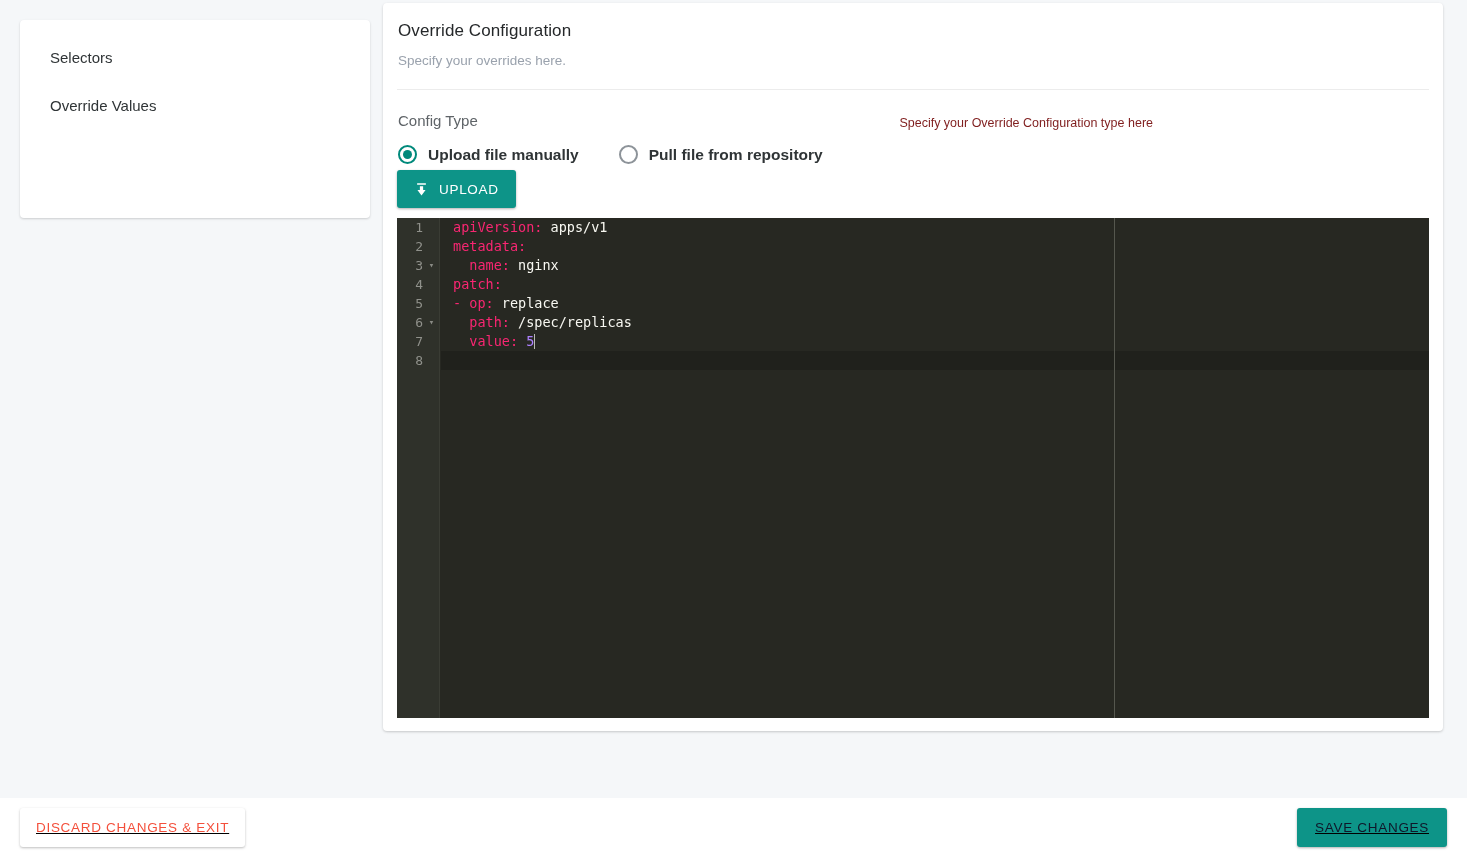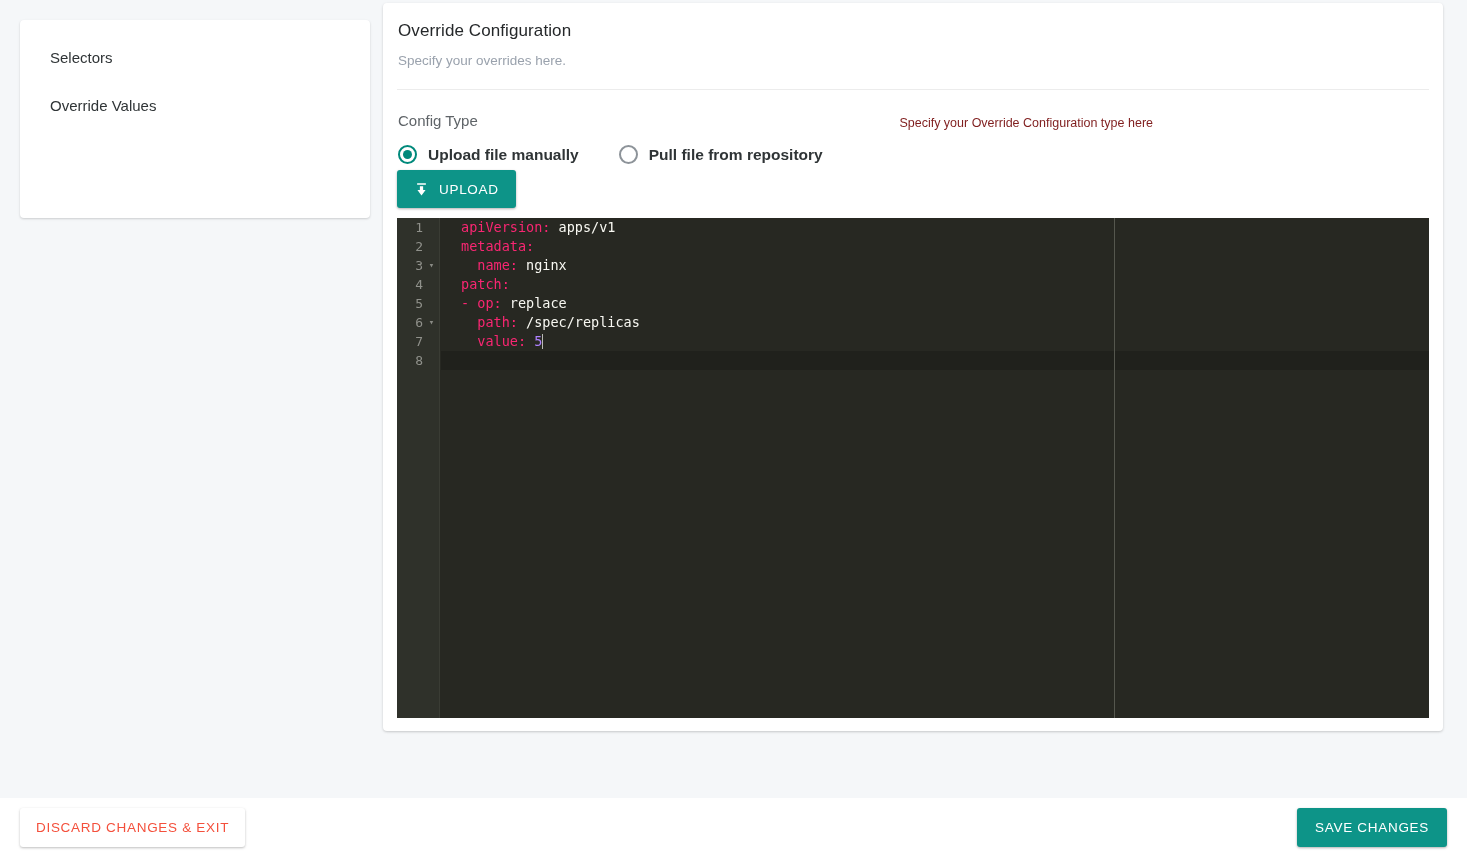--- a/index.html
+++ b/index.html
@@ -206,21 +206,21 @@
     top: 133px;
     height: 19px;
     background: #20211c;
   }
   .code-area {
     position: absolute;
     left: 44px;
     top: 0;
     right: 0;
     bottom: 0;
-    padding-left: 20px;
+    padding-left: 12px;
   }
   .code-line {
     height: 19px;
     line-height: 19px;
     white-space: pre;
     position: relative;
   }
   .tok-key   { color: #f92672; }
   .tok-plain { color: #f8f8f2; }
   .tok-num   { color: #ae81ff; }
@@ -239,36 +239,37 @@
     position: absolute;
     left: 0;
     top: 798px;
     width: 1467px;
     height: 59px;
     background: #ffffff;
     display: flex;
     align-items: center;
     justify-content: space-between;
     padding: 0 20px;
+    text-decoration: underline;
   }
   .discard-btn {
     background: #ffffff;
     color: #f4503c;
     border: none;
     border-radius: 3px;
     height: 39px;
     padding: 0 16px;
     font-size: 13.5px;
     letter-spacing: 0.7px;
     cursor: pointer;
     box-shadow: 0 1px 3px rgba(0,0,0,0.17), 0 1px 2px rgba(0,0,0,0.1);
   }
   .save-btn {
     background: #0d9488;
-    color: #ffffff;
+    color: #0f172a;
     border: none;
     border-radius: 3px;
     height: 39px;
     padding: 0 18px;
     font-size: 13.5px;
     letter-spacing: 0.7px;
     cursor: pointer;
     box-shadow: 0 1px 3px rgba(0,0,0,0.2), 0 1px 2px rgba(0,0,0,0.12);
   }
 </style>

